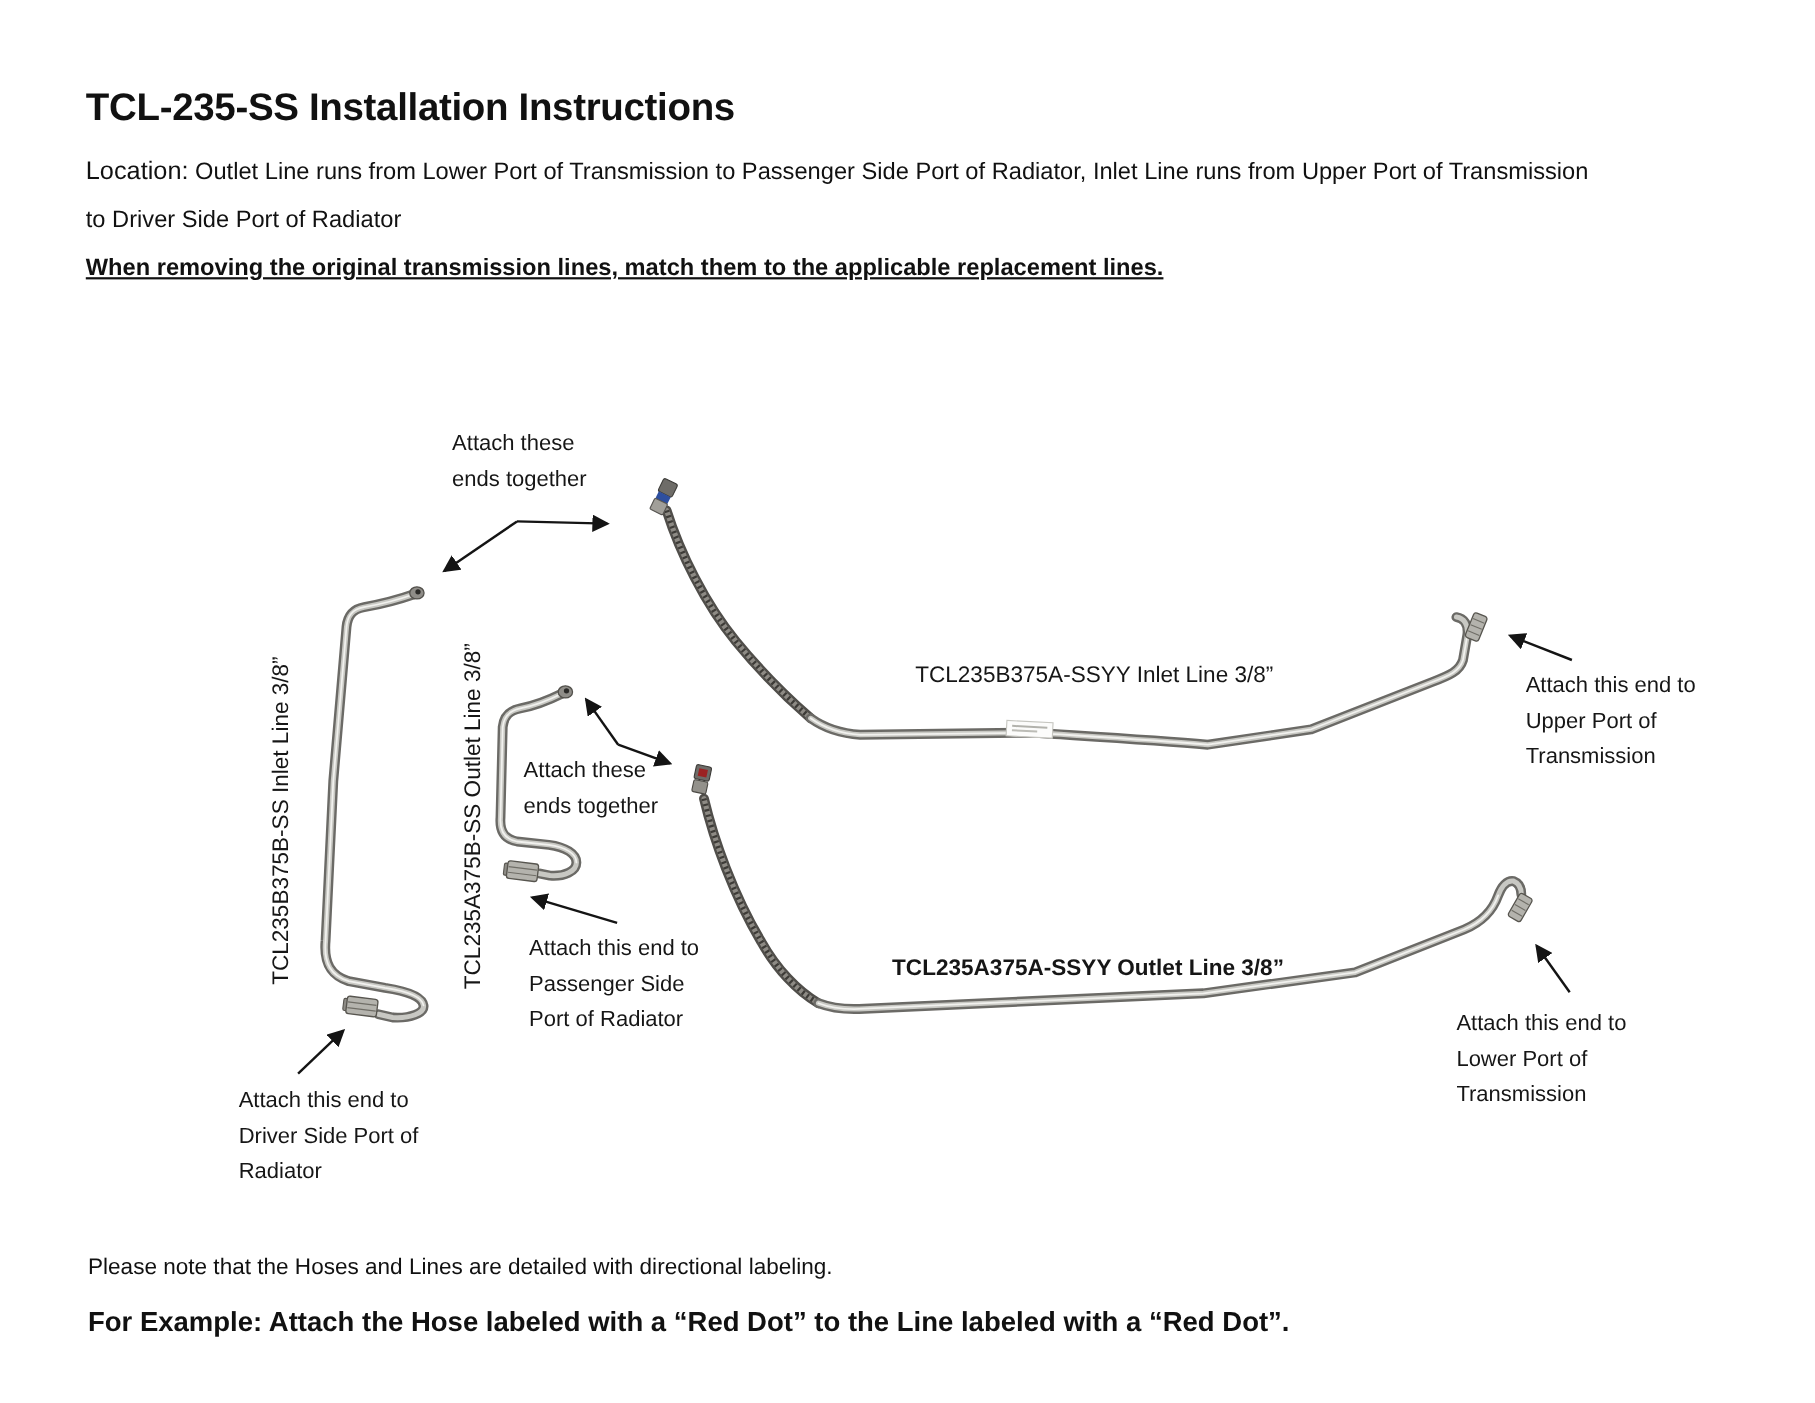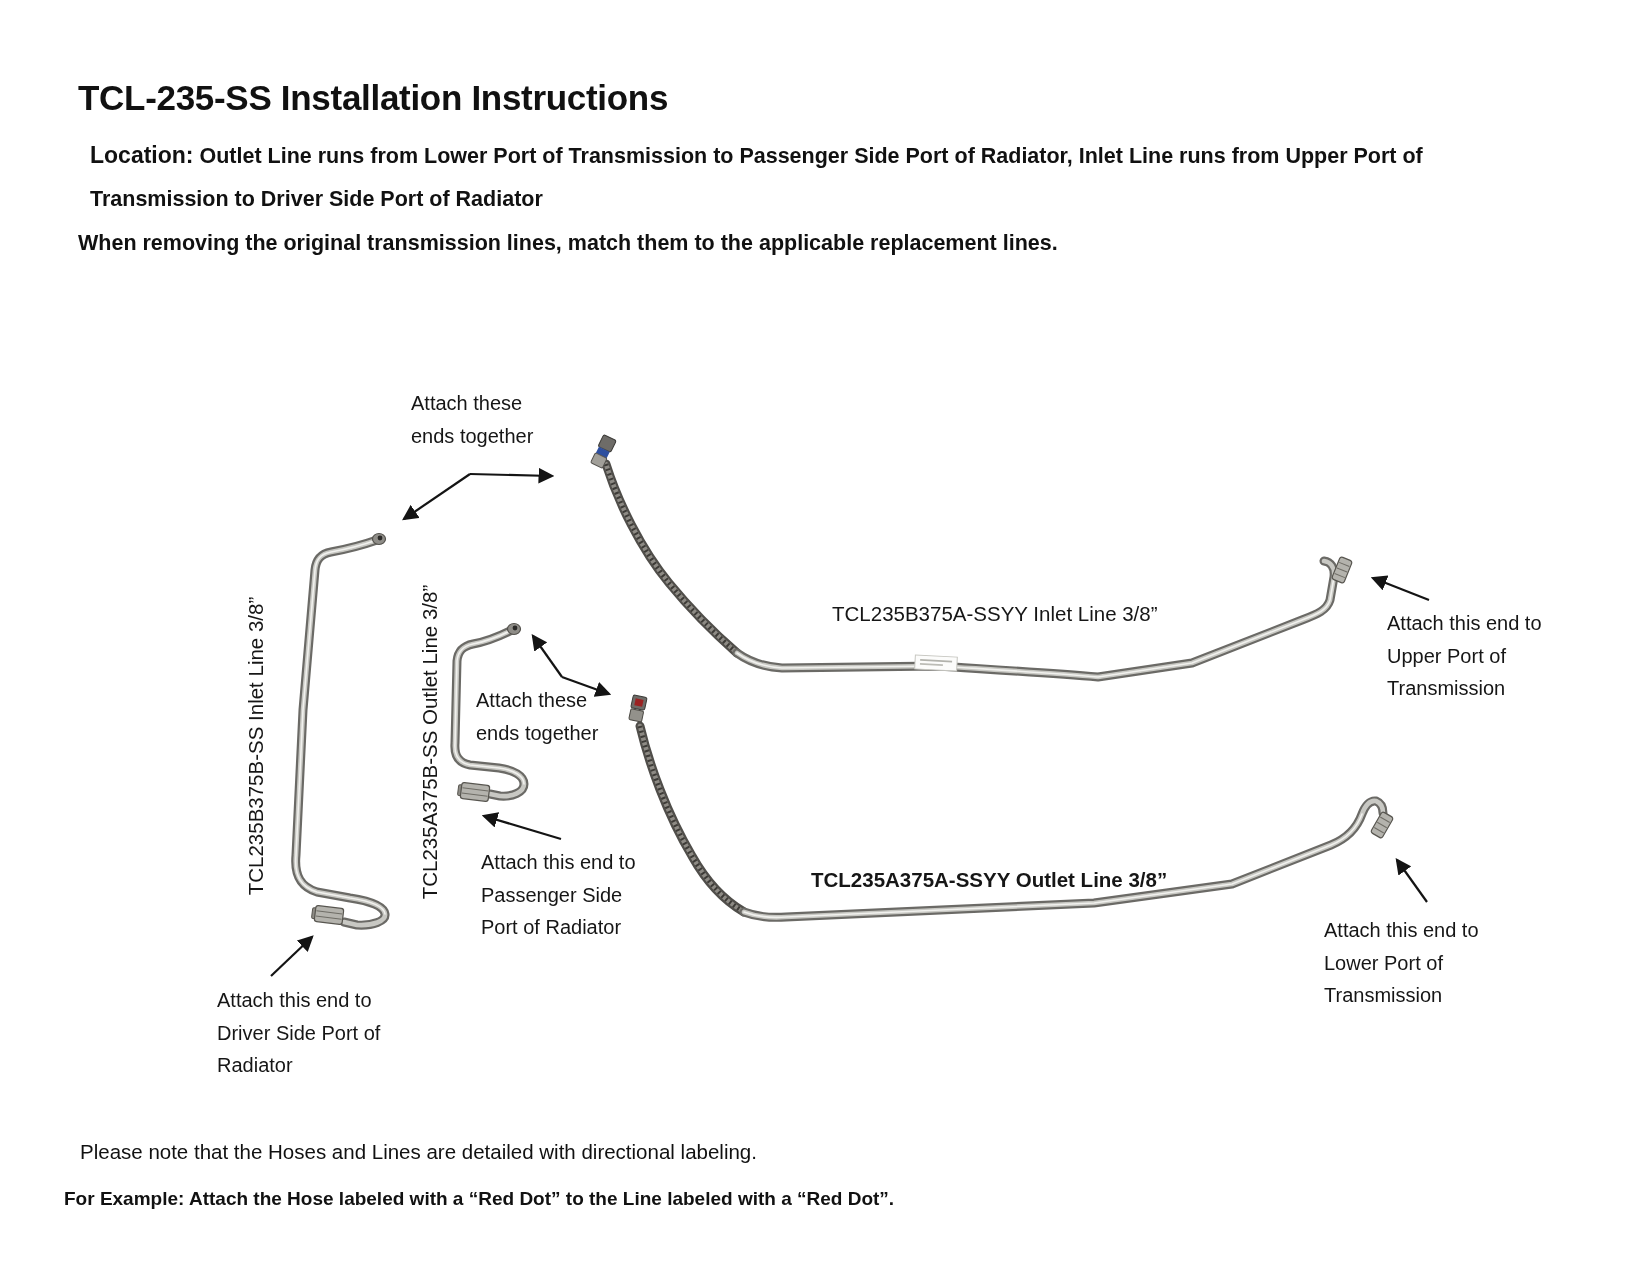--- a/index.html
+++ b/index.html
@@ -2,29 +2,29 @@
 <html><head>
 <meta charset="utf-8">
 <style>
   html,body{margin:0;padding:0;}
   body{
     width:1650px;height:1275px;position:relative;background:#ffffff;
     font-family:"Liberation Sans", sans-serif;color:#111;overflow:hidden;
   }
   .abs{position:absolute;}
   .title{left:78px;top:78px;font-size:35px;font-weight:bold;letter-spacing:-0.3px;text-align:right;}
-  .loc{left:78px;top:134px;width:1380px;font-size:21.5px;font-weight:bold;line-height:43px;margin-left:12px;}
+  .loc{left:78px;top:134px;width:1380px;font-size:21.5px;font-weight:normal;line-height:43px;}
   .loc .loclabel{font-size:23px;}
-  .para-note{left:78px;top:231px;width:1450px;font-size:21.5px;font-weight:bold;}
+  .para-note{left:78px;top:231px;width:1450px;font-size:21.5px;font-weight:bold;text-decoration:underline;}
   .ann{font-size:20px;line-height:32.5px;white-space:pre-line;color:#161616;}
   .plabel{font-size:20.5px;color:#161616;white-space:nowrap;}
   .vlabel{font-size:20.5px;color:#161616;white-space:nowrap;
           transform:translate(-50%,-50%) rotate(-90deg);}
   .foot1{left:80px;top:1140px;font-size:20.5px;font-weight:normal;}
-  .foot2{left:64px;top:1188px;font-size:19px;font-weight:bold;}
+  .foot2{left:80px;top:1188px;font-size:25px;font-weight:bold;}
 
   
   .t-out{fill:none;stroke:#6b6a66;stroke-width:9;stroke-linecap:round;stroke-linejoin:round;}
   .t-mid{fill:none;stroke:#c8c8c3;stroke-width:4.6;stroke-linecap:round;stroke-linejoin:round;}
   .t-hi{fill:none;stroke:#f1f1ee;stroke-width:1.6;stroke-linecap:round;stroke-linejoin:round;}
   
   .h-out{fill:none;stroke:#504e4a;stroke-width:9;stroke-linecap:round;}
   .h-mid{fill:none;stroke:#8d8a84;stroke-width:4.6;stroke-linecap:round;}
   .h-tex{fill:none;stroke:#3d3b37;stroke-width:4.6;stroke-linecap:butt;stroke-dasharray:2 3;}
   

